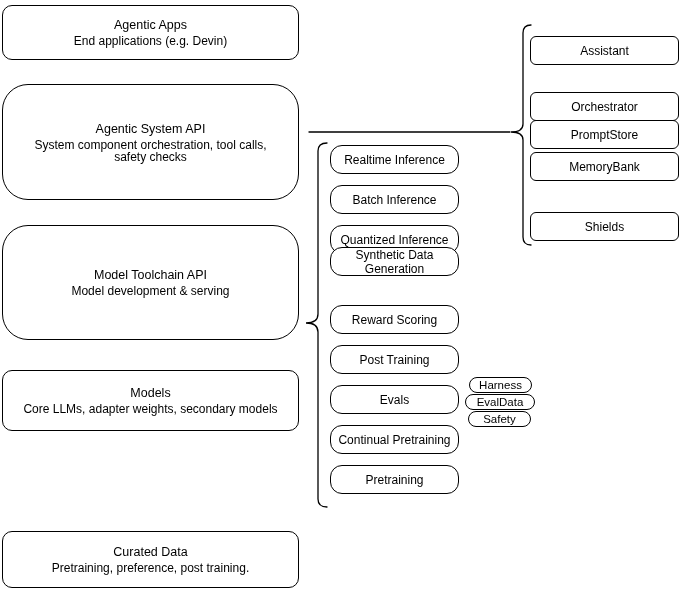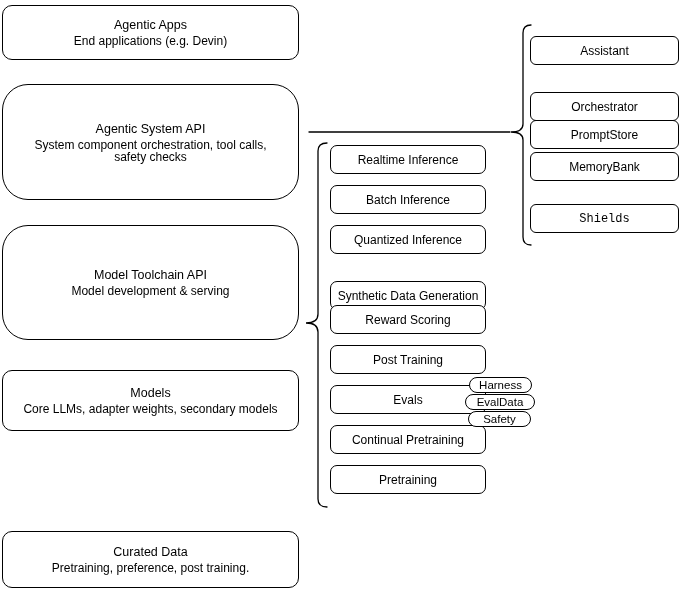--- a/index.html
+++ b/index.html
@@ -11,22 +11,22 @@
   .layer {
     position:absolute; left:2px; width:297px; box-sizing:border-box;
     border:1.3px solid #000; border-radius:10px; background:#fff; z-index:2;
     display:flex; flex-direction:column; justify-content:center; align-items:center;
     text-align:center; gap:3px; padding:0 14px;
   }
   .layer.big { border-radius:26px; }
   .layer .t { font-size:12.5px; line-height:14px; }
   .layer .s { font-size:12px; line-height:12px; }
   .node {
-    position:absolute; left:330px; width:156px; height:29px; box-sizing:border-box;
-    border:1.3px solid #000; border-radius:7px; background:#fff; z-index:2;
+    position:absolute; left:330px; width:129px; height:29px; box-sizing:border-box;
+    border:1.3px solid #000; border-radius:12px; background:#fff; z-index:2;
     display:flex; align-items:center; justify-content:center;
     font-size:12px; text-align:center;
   }
   .comp { left:530px; width:149px; border-radius:6px; }
   .pill {
     position:absolute; height:16px; box-sizing:border-box; z-index:3;
     border:1.3px solid #000; border-radius:9px; background:#fff;
     display:flex; align-items:center; justify-content:center;
     font-size:11.5px; line-height:14px;
   }
@@ -64,30 +64,30 @@
 
 
   <div class="layer" style="top:531px; height:57px;">
     <div class="t">Curated Data</div>
     <div class="s">Pretraining, preference, post training.</div>
   </div>
 
   <div class="node" style="top:145px;">Realtime Inference</div>
   <div class="node" style="top:185px;">Batch Inference</div>
   <div class="node" style="top:225px;">Quantized Inference</div>
-  <div class="node" style="top:281px;">Synthetic Data Generation</div>
+  <div class="node" style="top:247px;">Synthetic Data Generation</div>
   <div class="node" style="top:305px;">Reward Scoring</div>
   <div class="node" style="top:345px;">Post Training</div>
   <div class="node" style="top:385px;">Evals</div>
   <div class="node" style="top:425px;">Continual Pretraining</div>
   <div class="node" style="top:465px;">Pretraining</div>
 
   <div class="pill" style="left:469px; top:377px; width:63px;">Harness</div>
   <div class="pill" style="left:465px; top:394px; width:70px;">EvalData</div>
   <div class="pill" style="left:468px; top:411px; width:63px;">Safety</div>
 
   <div class="node comp" style="top:36px;">Assistant</div>
   <div class="node comp" style="top:92px;">Orchestrator</div>
   <div class="node comp" style="top:120px;">PromptStore</div>
   <div class="node comp" style="top:152px;">MemoryBank</div>
-  <div class="node comp" style="top:204px;font-family:Liberation Mono, monospace;">Shields</div>
+  <div class="node comp" style="top:212px;">Shields</div>
 
 </div>
 
 </body></html>

